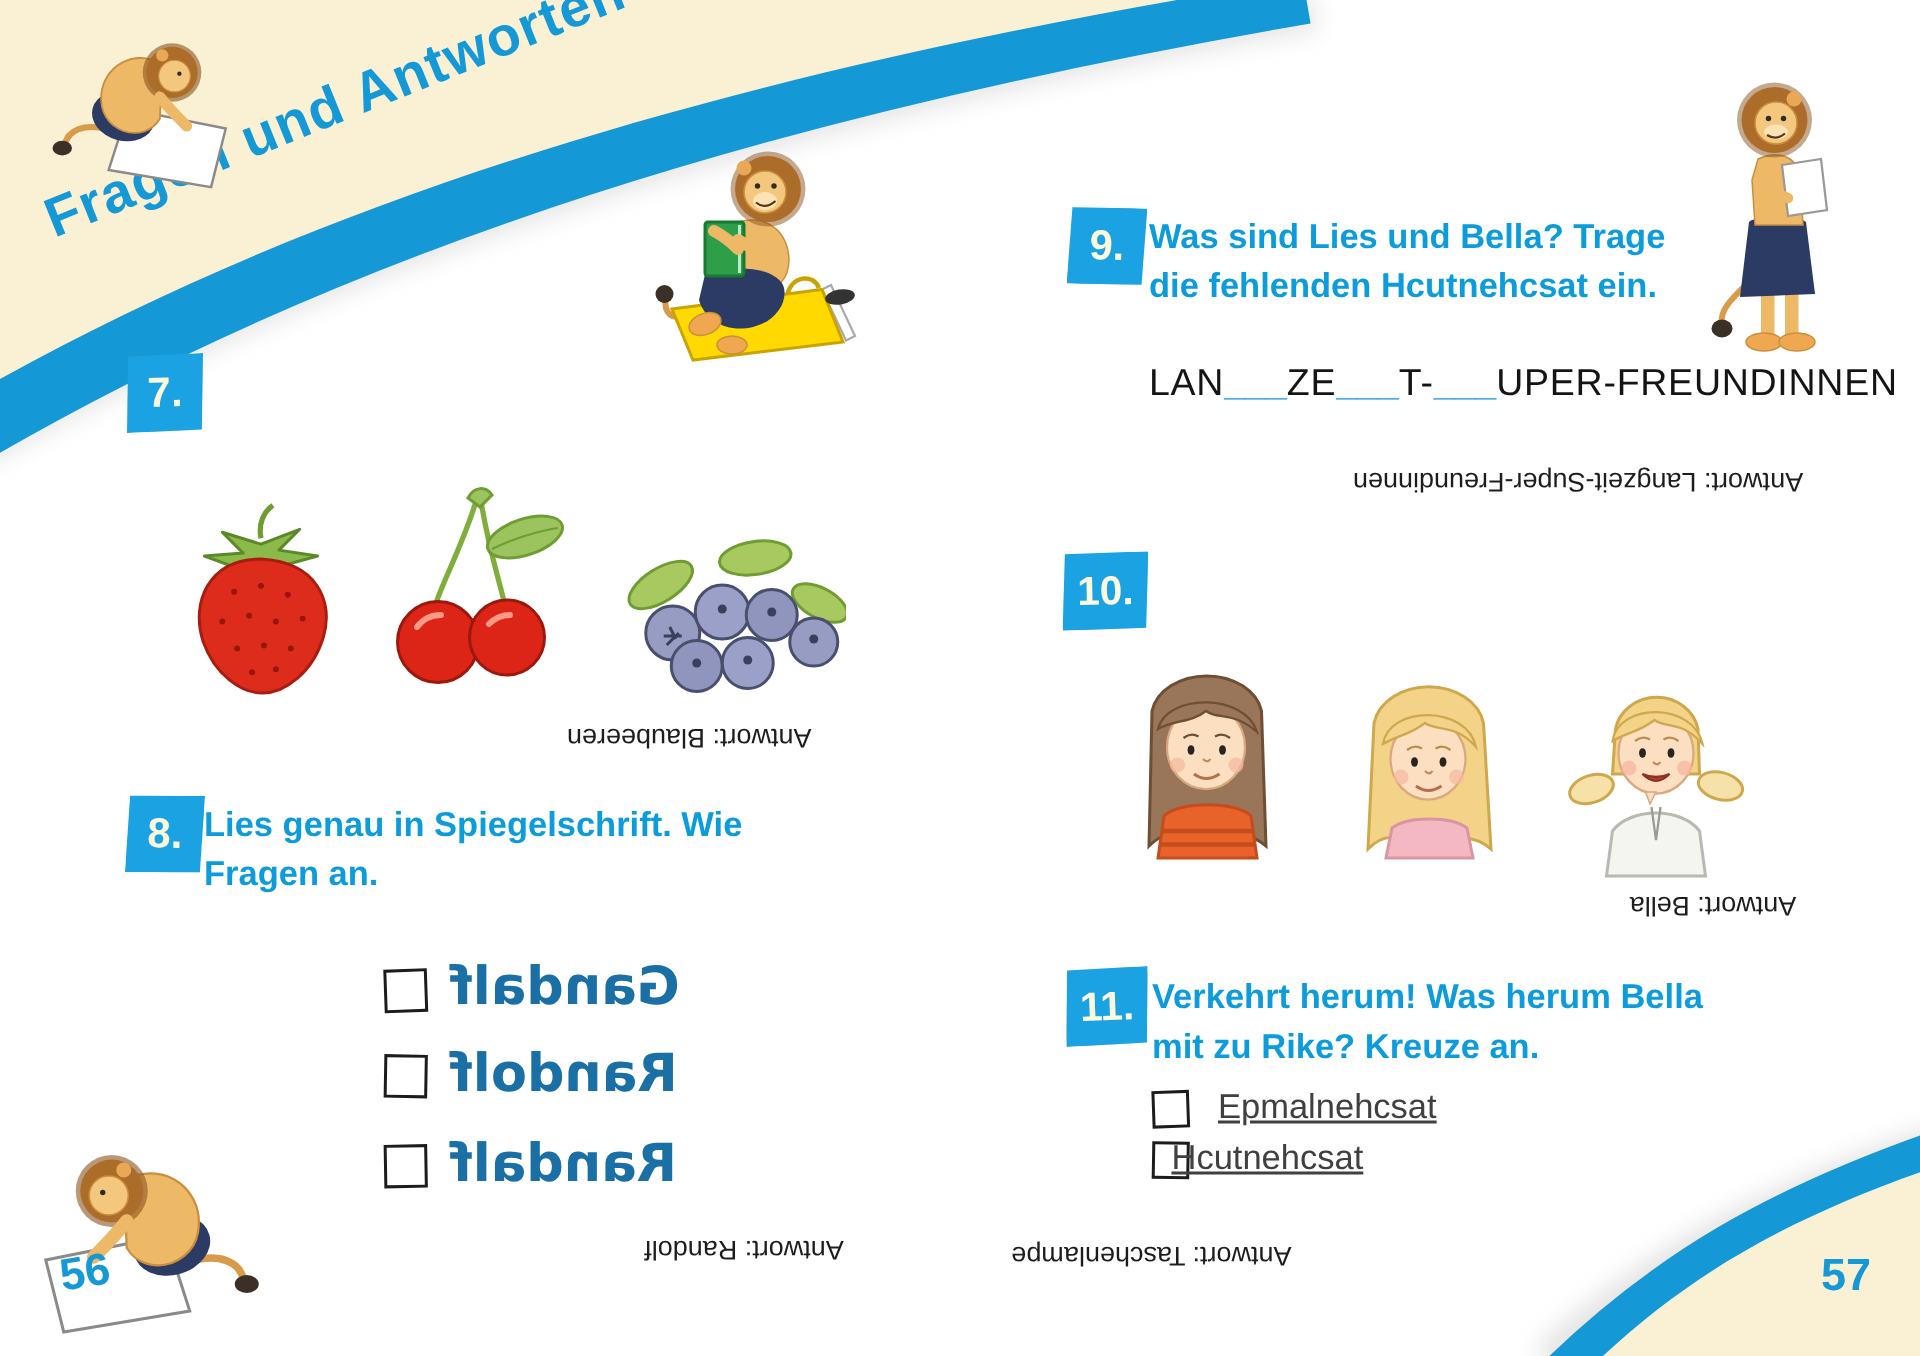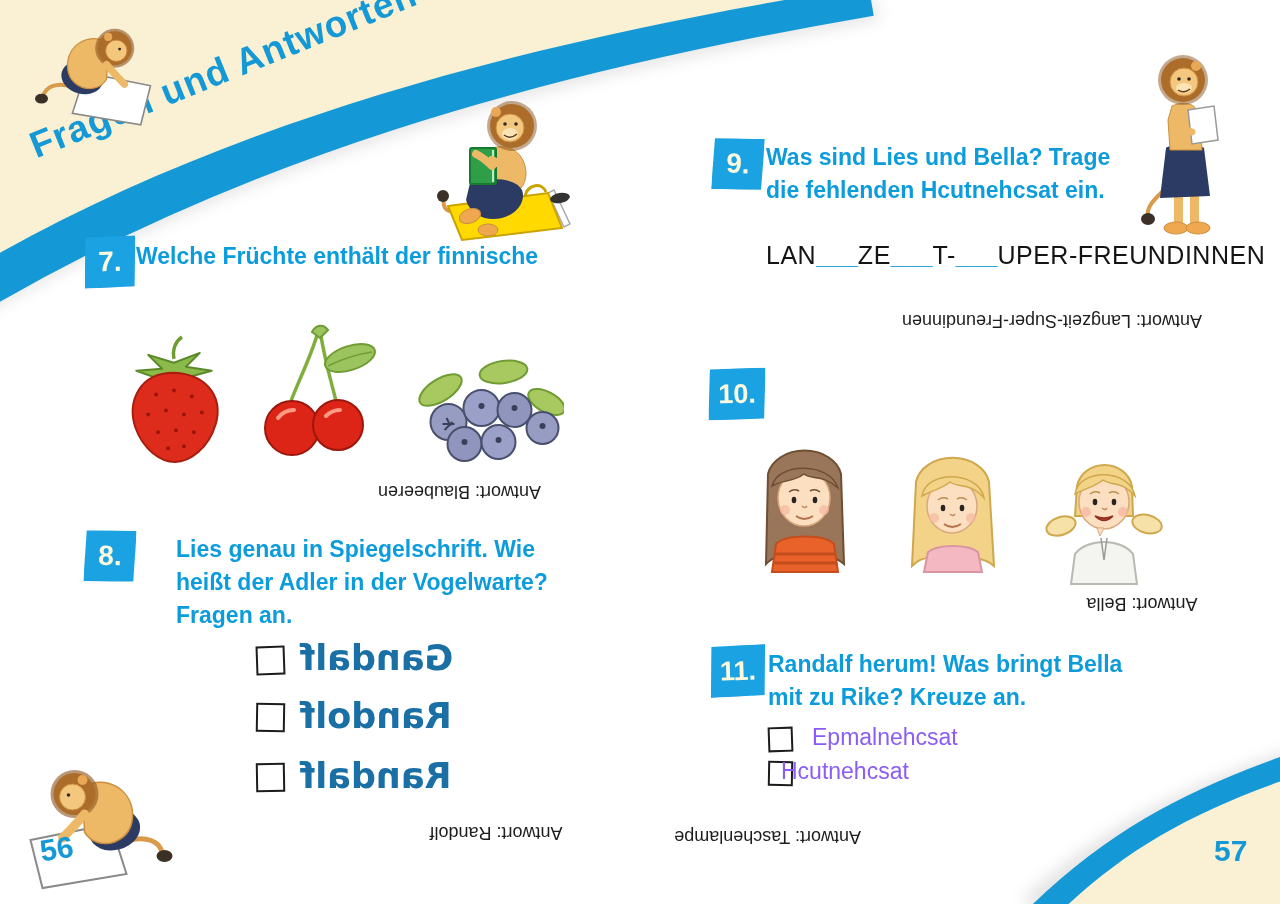--- a/index.html
+++ b/index.html
@@ -14,21 +14,21 @@
          box-shadow:0 2px 3px rgba(0,0,0,.15);}
   .qtext{position:absolute;color:#0C9CDC;font-weight:bold;font-size:23px;line-height:33px;}
   .qtext div{white-space:nowrap;}
   .answer{position:absolute;transform:rotate(180deg);font-size:18px;color:#1d1d1d;
           text-align:center;white-space:nowrap;}
   .checkbox{position:absolute;background:#fff;border:2.5px solid #1c1c1c;}
   .mirror{position:absolute;font-family:"DejaVu Sans",sans-serif;font-weight:bold;font-size:35px;
           color:#1A6FA5;transform:scaleX(-1);transform-origin:center;white-space:nowrap;}
   .fillline{position:absolute;font-size:25px;color:#141414;letter-spacing:.5px;white-space:nowrap;}
   .fillline .blank{color:#2FA3DF;font-weight:bold;letter-spacing:0;}
-  .optlabel{position:absolute;font-size:23px;color:#8b5cf6;white-space:nowrap;}
+  .optlabel{position:absolute;font-size:23px;color:#404040;white-space:nowrap;text-decoration:underline;}
   .pagenum{position:absolute;font-size:30px;font-weight:bold;color:#1599D6;}
   .illu{position:absolute;}
 </style>
 </head>
 <body>
 
 <div id="page">
 
   <svg id="decor" width="1280" height="904" viewBox="0 0 1280 904">
     <defs>
@@ -104,21 +104,20 @@
     <ellipse cx="46" cy="40" rx="8" ry="5" fill="#fbe3b5"></ellipse>
     <circle cx="41" cy="31" r="1.8" fill="#332a20"></circle>
       <circle cx="51" cy="31" r="1.8" fill="#332a20"></circle>
     <path d="M40,42 Q46,46 52,41" stroke="#5a3a1a" stroke-width="1.5" fill="none"></path>
   </svg>
 
   <div class="badge" style="left:84px;top:236px;width:52px;height:52px;font-size:28px;transform:rotate(-1.5deg);">
       <span>7.</span>
     </div>
   <div class="qtext" style="left:136px;top:240px;">
-    <div>Welche Früchte enthält der finnische</div>
   </div>
 
   <svg class="illu" style="left:113px;top:333px;" width="122" height="134" viewBox="0 0 120 135">
     <path d="M60,26 C58,16 62,8 68,4" stroke="#6f9c33" stroke-width="3.5" fill="none"></path>
     <path d="M60,30 L34,22 L48,36 L22,38 L44,46 L30,58 L54,50 L60,66 L68,50 L90,58 L76,44 L98,38 L72,34 L86,20 Z" fill="#8cba4a" stroke="#5a8a28" stroke-width="2" stroke-linejoin="round"></path>
     <path d="M60,40 C24,40 13,70 21,95 C29,118 47,130 61,130 C76,130 95,116 102,92 C109,68 97,42 60,40 Z" fill="#de2c1c" stroke="#a81d10" stroke-width="2"></path>
     <g fill="#8c1208" opacity="0.85">
       <circle cx="42" cy="62" r="2"></circle>
         <circle cx="60" cy="58" r="2"></circle>
         <circle cx="78" cy="64" r="2"></circle>
@@ -166,23 +165,22 @@
       <circle cx="56" cy="90" r="3"></circle>
         <circle cx="90" cy="88" r="3"></circle>
     </g>
   </svg>
 
   <div class="answer" style="left:352px;top:481px;width:215px;">Antwort: Blaubeeren</div>
 
   <div class="badge" style="left:84px;top:530px;width:52px;height:52px;font-size:28px;transform:rotate(1.5deg);">
       <span>8.</span>
     </div>
-  <div class="qtext" style="left:136px;top:533px;margin-left:40px;">
+  <div class="qtext" style="left:136px;top:533px;">
     <div>Lies genau in Spiegelschrift. Wie</div>
-    <div>heißt der Adler in der Vogelwarte?</div>
     <div>Fragen an.</div>
   </div>
 
   <div class="checkbox" style="left:256px;top:646px;width:25px;height:25px;transform:rotate(-2deg);"></div>
   <div class="mirror" style="left:300px;top:638px;">Gandalf</div>
   <div class="checkbox" style="left:256px;top:703px;width:25px;height:25px;transform:rotate(1deg);"></div>
   <div class="mirror" style="left:300px;top:696px;">Randolf</div>
   <div class="checkbox" style="left:256px;top:763px;width:25px;height:25px;transform:rotate(-1deg);"></div>
   <div class="mirror" style="left:300px;top:756px;">Randalf</div>
 
@@ -267,21 +265,21 @@
     <path d="M30,104 C42,88 76,88 88,104 L92,134 L26,134 Z" fill="#f4f4f0" stroke="#b9b9b2" stroke-width="2"></path>
     <path d="M56,88 L59,110 M62,88 L59,110" stroke="#9a9a94" stroke-width="1.5"></path>
   </svg>
 
   <div class="answer" style="left:1078px;top:593px;width:128px;">Antwort: Bella</div>
 
   <div class="badge" style="left:710px;top:645px;width:56px;height:52px;font-size:27px;transform:rotate(-2deg);">
       <span>11.</span>
     </div>
   <div class="qtext" style="left:768px;top:648px;">
-    <div>Randalf herum! Was bringt Bella</div>
+    <div>Verkehrt herum! Was herum Bella</div>
     <div>mit zu Rike? Kreuze an.</div>
   </div>
 
   <div class="checkbox" style="left:768px;top:727px;width:21px;height:21px;transform:rotate(-2deg);"></div>
   <div class="optlabel" style="left:812px;top:724px;">Epmalnehcsat</div>
   <div class="checkbox" style="left:768px;top:761px;width:21px;height:21px;transform:rotate(1deg);"></div>
   <div class="optlabel" style="left:781px;top:758px;">Hcutnehcsat</div>
 
   <div class="answer" style="left:703px;top:826px;width:158px;">Antwort: Taschenlampe</div>
 

